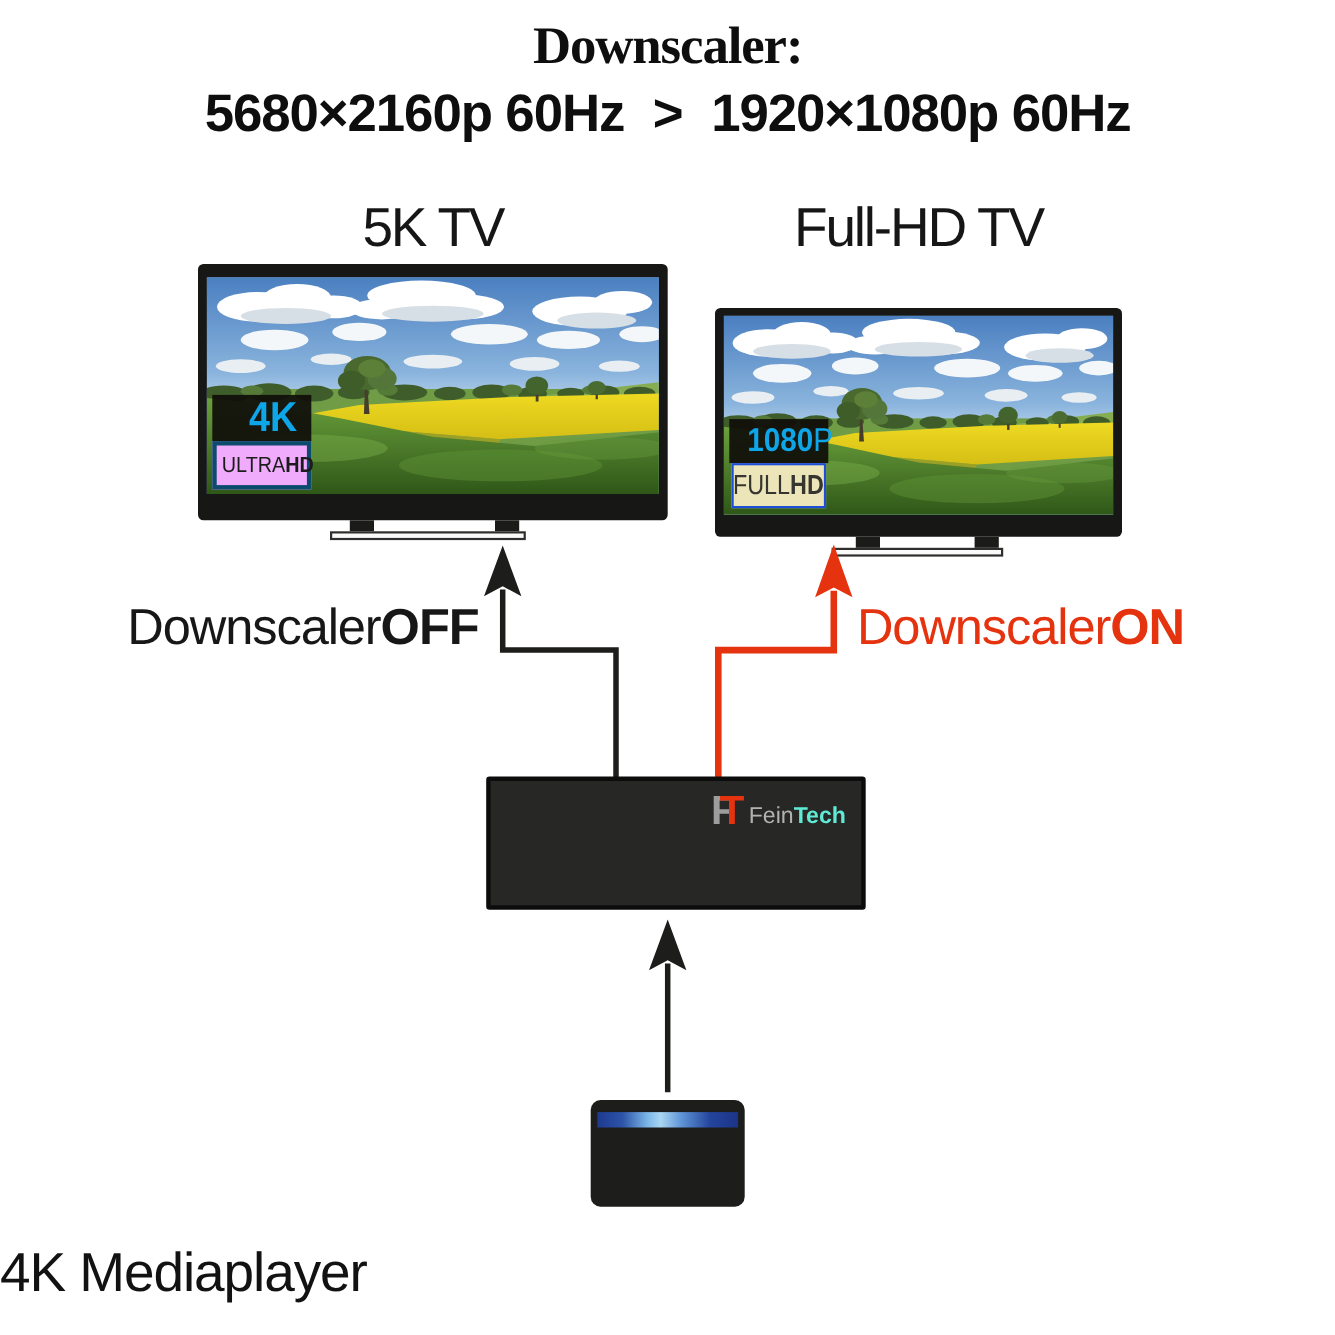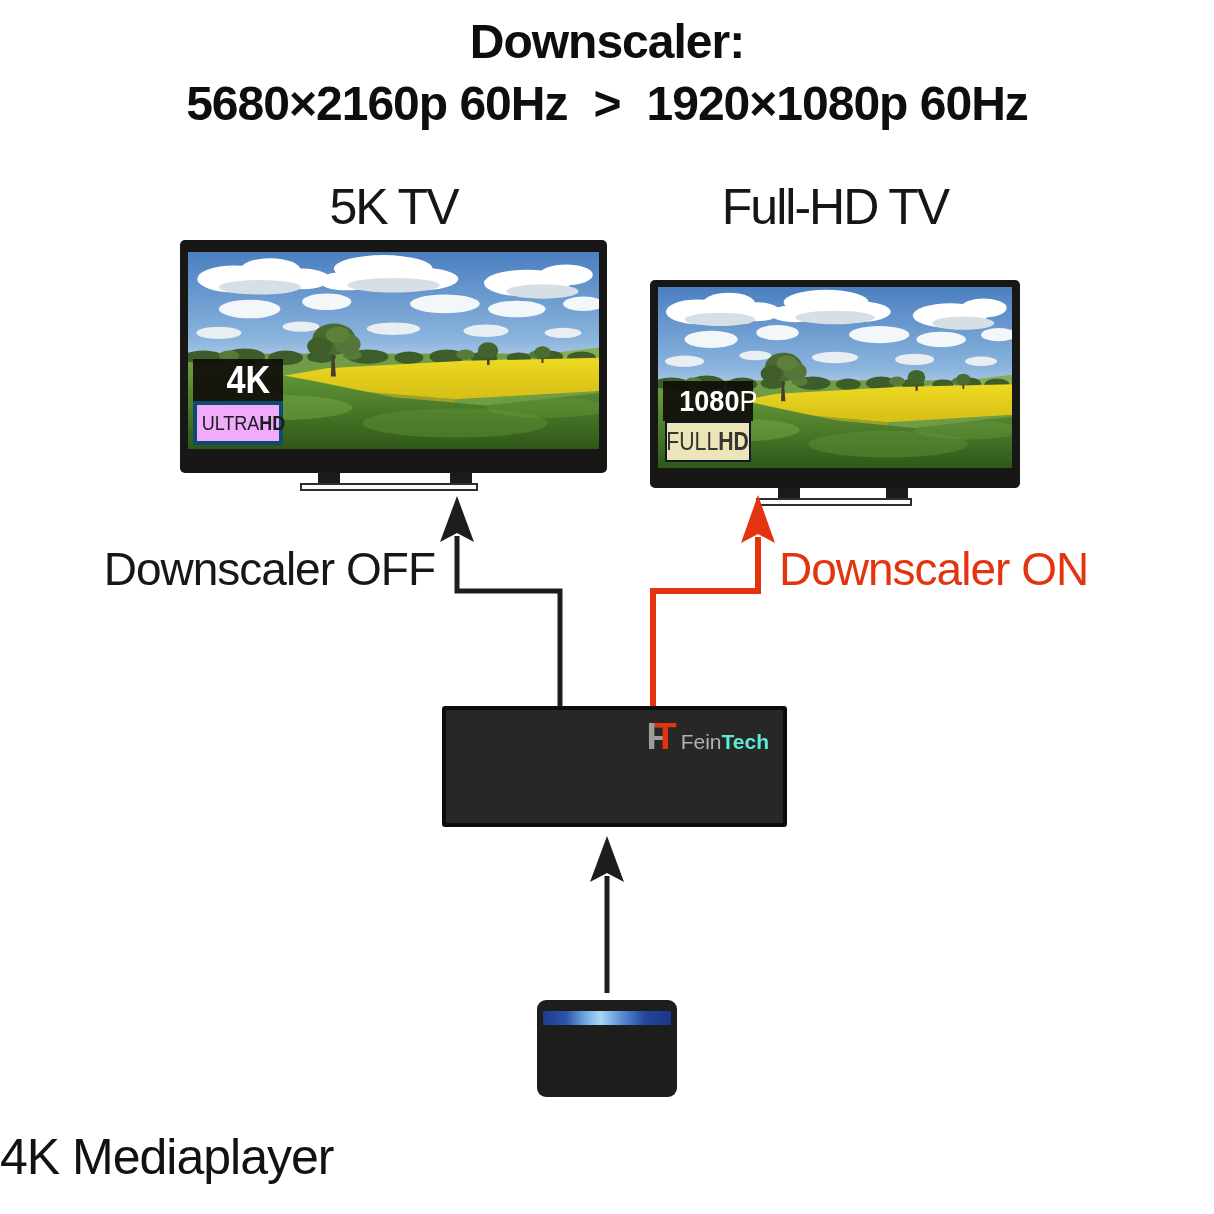--- a/index.html
+++ b/index.html
@@ -5,21 +5,21 @@
   html,body{margin:0;padding:0;background:#ffffff;}
   .canvas{
     position:relative;width:1214px;height:1214px;background:#ffffff;
     font-family:"Liberation Sans",sans-serif;overflow:hidden;
   }
   
   .title{
     position:absolute;left:0;right:0;text-align:center;
     font-weight:bold;color:#0e0e0e;letter-spacing:-1px;white-space:nowrap;
   }
-  .title-1{top:14px;font-size:48px;}
+  .title-1{top:14px;font-size:48px;font-family:Liberation Serif, serif;}
   .title-2{top:76px;font-size:48px;}
   .title-2 .sep{display:inline-block;margin:0 26px;}
   
   .tv-label{
     position:absolute;font-size:50px;color:#161616;letter-spacing:-2px;
     text-align:center;white-space:nowrap;
   }
   .tv-label.uhd{left:180px;width:427px;top:178px;}
   .tv-label.fhd{left:650px;width:370px;top:178px;}
   
@@ -33,43 +33,43 @@
   .neck{position:absolute;background:#1b1b19;width:22px;height:11px;top:100%;}
   .tv.uhd .neck.l{left:138px;} .tv.uhd .neck.r{left:270px;}
   .tv.fhd .neck.l{left:128px;} .tv.fhd .neck.r{left:236px;}
   .base{position:absolute;top:100%;margin-top:10px;height:4px;background:#fafafa;
         border:2px solid #2e2e2c;}
   .tv.uhd .base{left:120px;width:174px;}
   .tv.fhd .base{left:106px;width:152px;}
   
   .badge{position:absolute;left:5px;bottom:4px;width:90px;}
   .badge .dark{
-    background:rgba(16,14,10,0.93);color:#ffffff;text-align:center;
+    background:rgba(16,14,10,0.93);color:#0ea5e9;text-align:center;
     display:flex;align-items:center;justify-content:center;white-space:nowrap;padding-left:20px;
   }
   .badge .dark .row{display:inline-block;transform:scaleX(.9);}
   .badge-uhd .dark{height:42px;font-size:38px;font-weight:bold;letter-spacing:0px;}
   .badge-uhd .light{
     height:36px;background:#f0abfc;border:4px solid #0c4a6e;
     display:flex;align-items:center;justify-content:flex-start;color:#1c1c1c;
     font-size:20px;letter-spacing:0;white-space:nowrap;
   }
   .badge-uhd .light .row{display:inline-block;transform:scaleX(.9);}
   .badge-fhd .dark{height:40px;font-size:30px;}
   .badge-fhd .dark .b{font-weight:bold;}
   .badge-fhd .light{
-    height:37px;background:#ece5ba;border:2px solid #0f172a;margin:0 2px 2px 2px;
+    height:37px;background:#ece5ba;border:2px solid #1d4ed8;margin:0 2px 2px 2px;
     display:flex;align-items:center;justify-content:center;color:#37352f;
     font-size:25px;white-space:nowrap;
   }
   .badge-fhd .light .row{display:inline-block;transform:scaleX(.85);}
   .bold{font-weight:bold;}
   
   .state-label{position:absolute;top:542px;font-size:46px;letter-spacing:-1px;white-space:nowrap;}
-  .state-label .st{font-weight:normal;margin-left:12px;}
+  .state-label .st{font-weight:bold;margin-left:0;}
   .label-off{right:779px;color:#171717;}
   .label-on{left:779px;color:#e5330f;}
   
   .device{
     position:absolute;left:442px;top:706px;width:345px;height:121px;
     background:#272725;border:4px solid #0c0c0c;border-radius:3px;box-sizing:border-box;
   }
   .brand{position:absolute;top:8px;right:14px;display:flex;align-items:flex-end;line-height:1;}
   .brand .mk-f{font-weight:bold;font-size:37px;color:#9d9d9d;}
   .brand .mk-t{font-weight:bold;font-size:37px;color:#e5330f;margin-left:-15px;}

